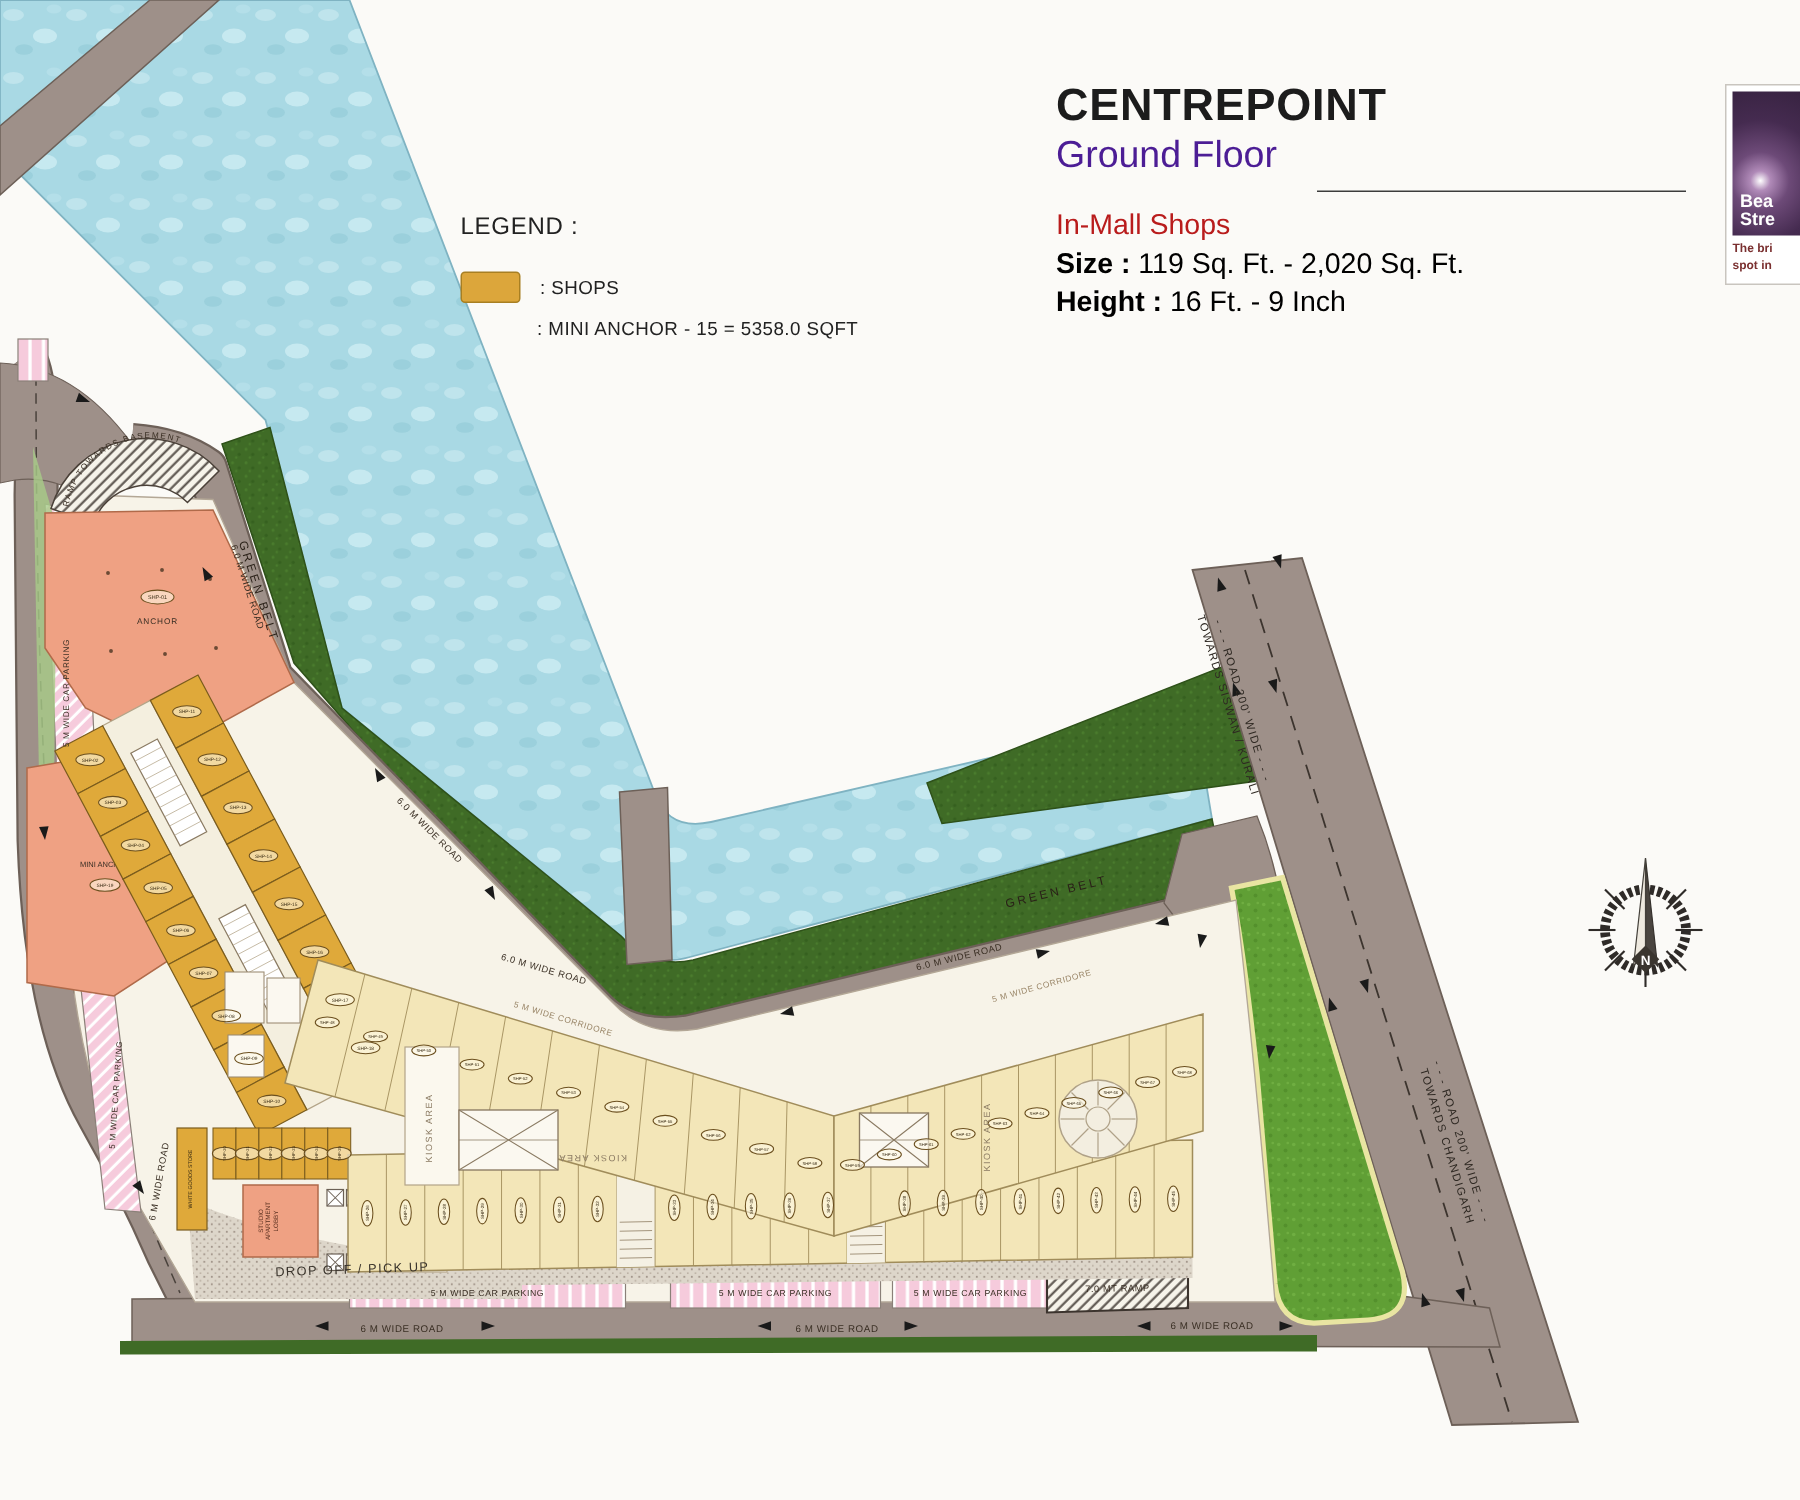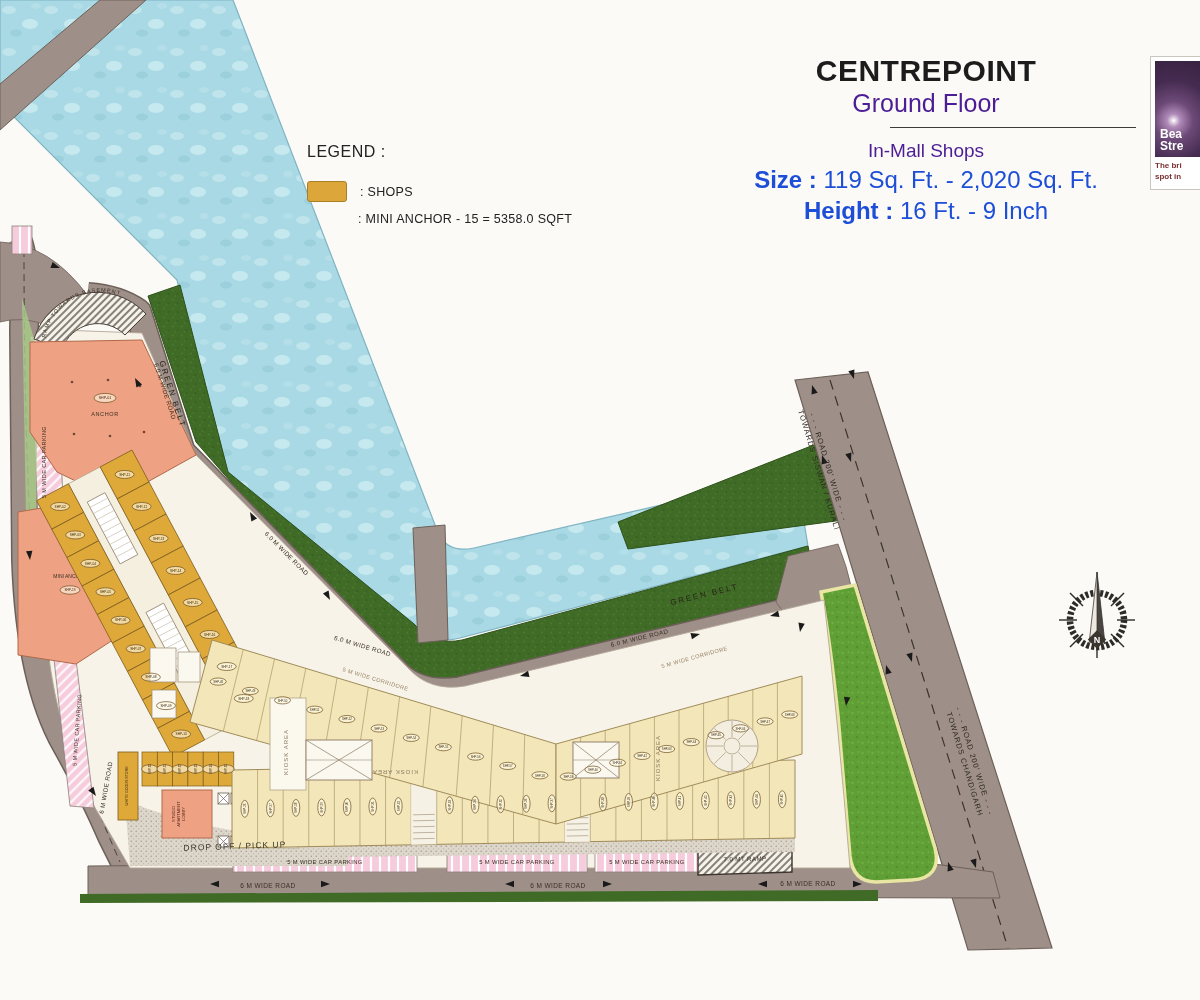--- a/index.html
+++ b/index.html
@@ -1,22 +1,22 @@
 <!DOCTYPE html>
 <html><head>
 <meta charset="utf-8">
 <style>
   html,body{margin:0;padding:0;width:1200px;height:1000px;overflow:hidden;
     background:#fbfaf7;font-family:"Liberation Sans",sans-serif;position:relative}
-  .titleblock{position:absolute;top:54px;right:64px;text-align:center;color:#1c1c1c;width:420px}
+  .titleblock{position:absolute;top:54px;right:76px;text-align:left;color:#1c1c1c;width:420px}
   .tb-title{font-size:30px;font-weight:bold;letter-spacing:.5px;line-height:1.1}
   .tb-sub{font-size:25px;font-weight:400;color:#4c1d95;margin-top:2px}
   .tb-rule{border:none;border-top:1.6px solid #3c3c3c;width:246px;margin:9px 0 12px auto}
-  .tb-line3{font-size:19px;color:#4c1d95;margin-bottom:4px}
-  .tb-size,.tb-height{font-size:24px;color:#1d4ed8;margin-bottom:3px}
+  .tb-line3{font-size:19px;color:#b91c1c;margin-bottom:4px}
+  .tb-size,.tb-height{font-size:19px;color:#000000;margin-bottom:3px}
   .tb-size b,.tb-height b{font-weight:bold}
   .logo{position:absolute;left:1150px;top:56px;width:62px;border:1px solid #c9c5bf;
     background:#fff;padding:4px 4px 6px 4px}
   .logo-img{height:96px;position:relative;overflow:hidden;
     background:radial-gradient(circle at 30% 62%,#ffffff 0%,#b08ab8 9%,#6d4a78 26%,#452b50 55%,#33203c 100%)}
   .logo-txt{position:absolute;left:5px;bottom:4px;color:#fff;font-size:12px;font-weight:bold;line-height:1.05}
   .logo-cap{font-size:8px;color:#7a3030;line-height:1.35;margin-top:4px;font-weight:bold}
   .legend{position:absolute;left:307px;top:143px;color:#222}
   .lg-title{font-size:16px;font-weight:normal;letter-spacing:.5px;margin-bottom:20px}
   .lg-row{display:flex;align-items:center;margin-bottom:12px}

